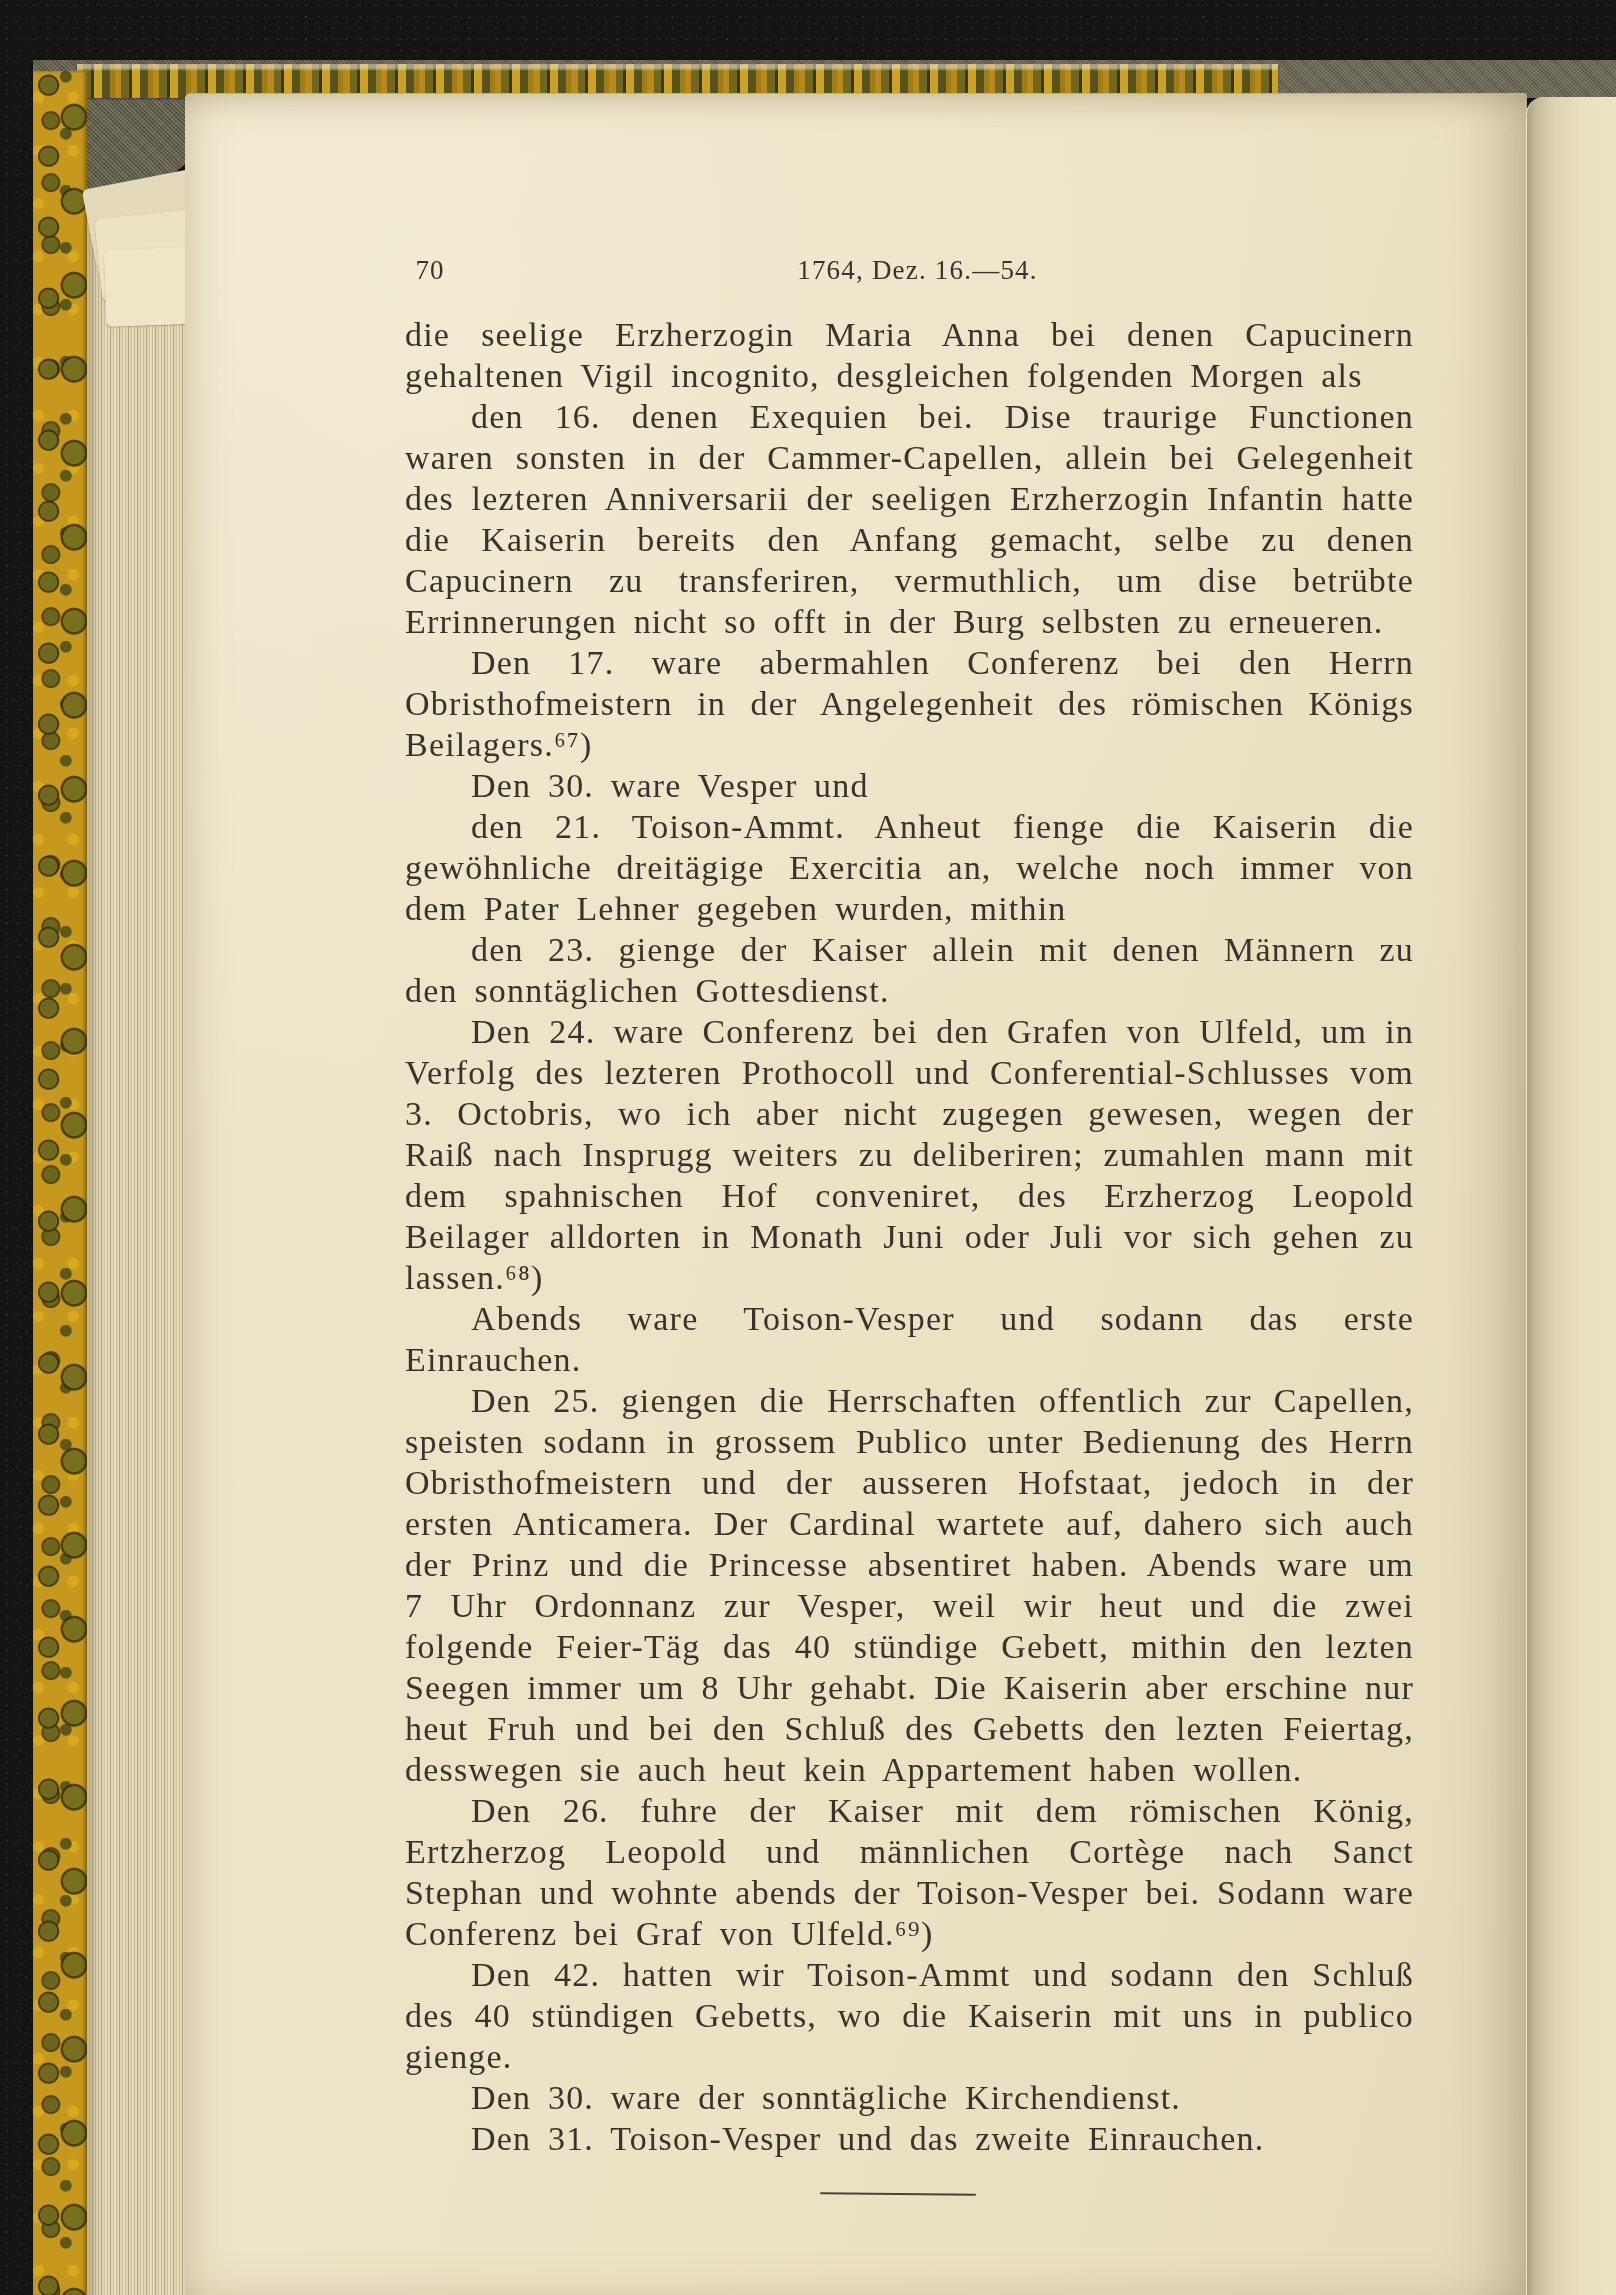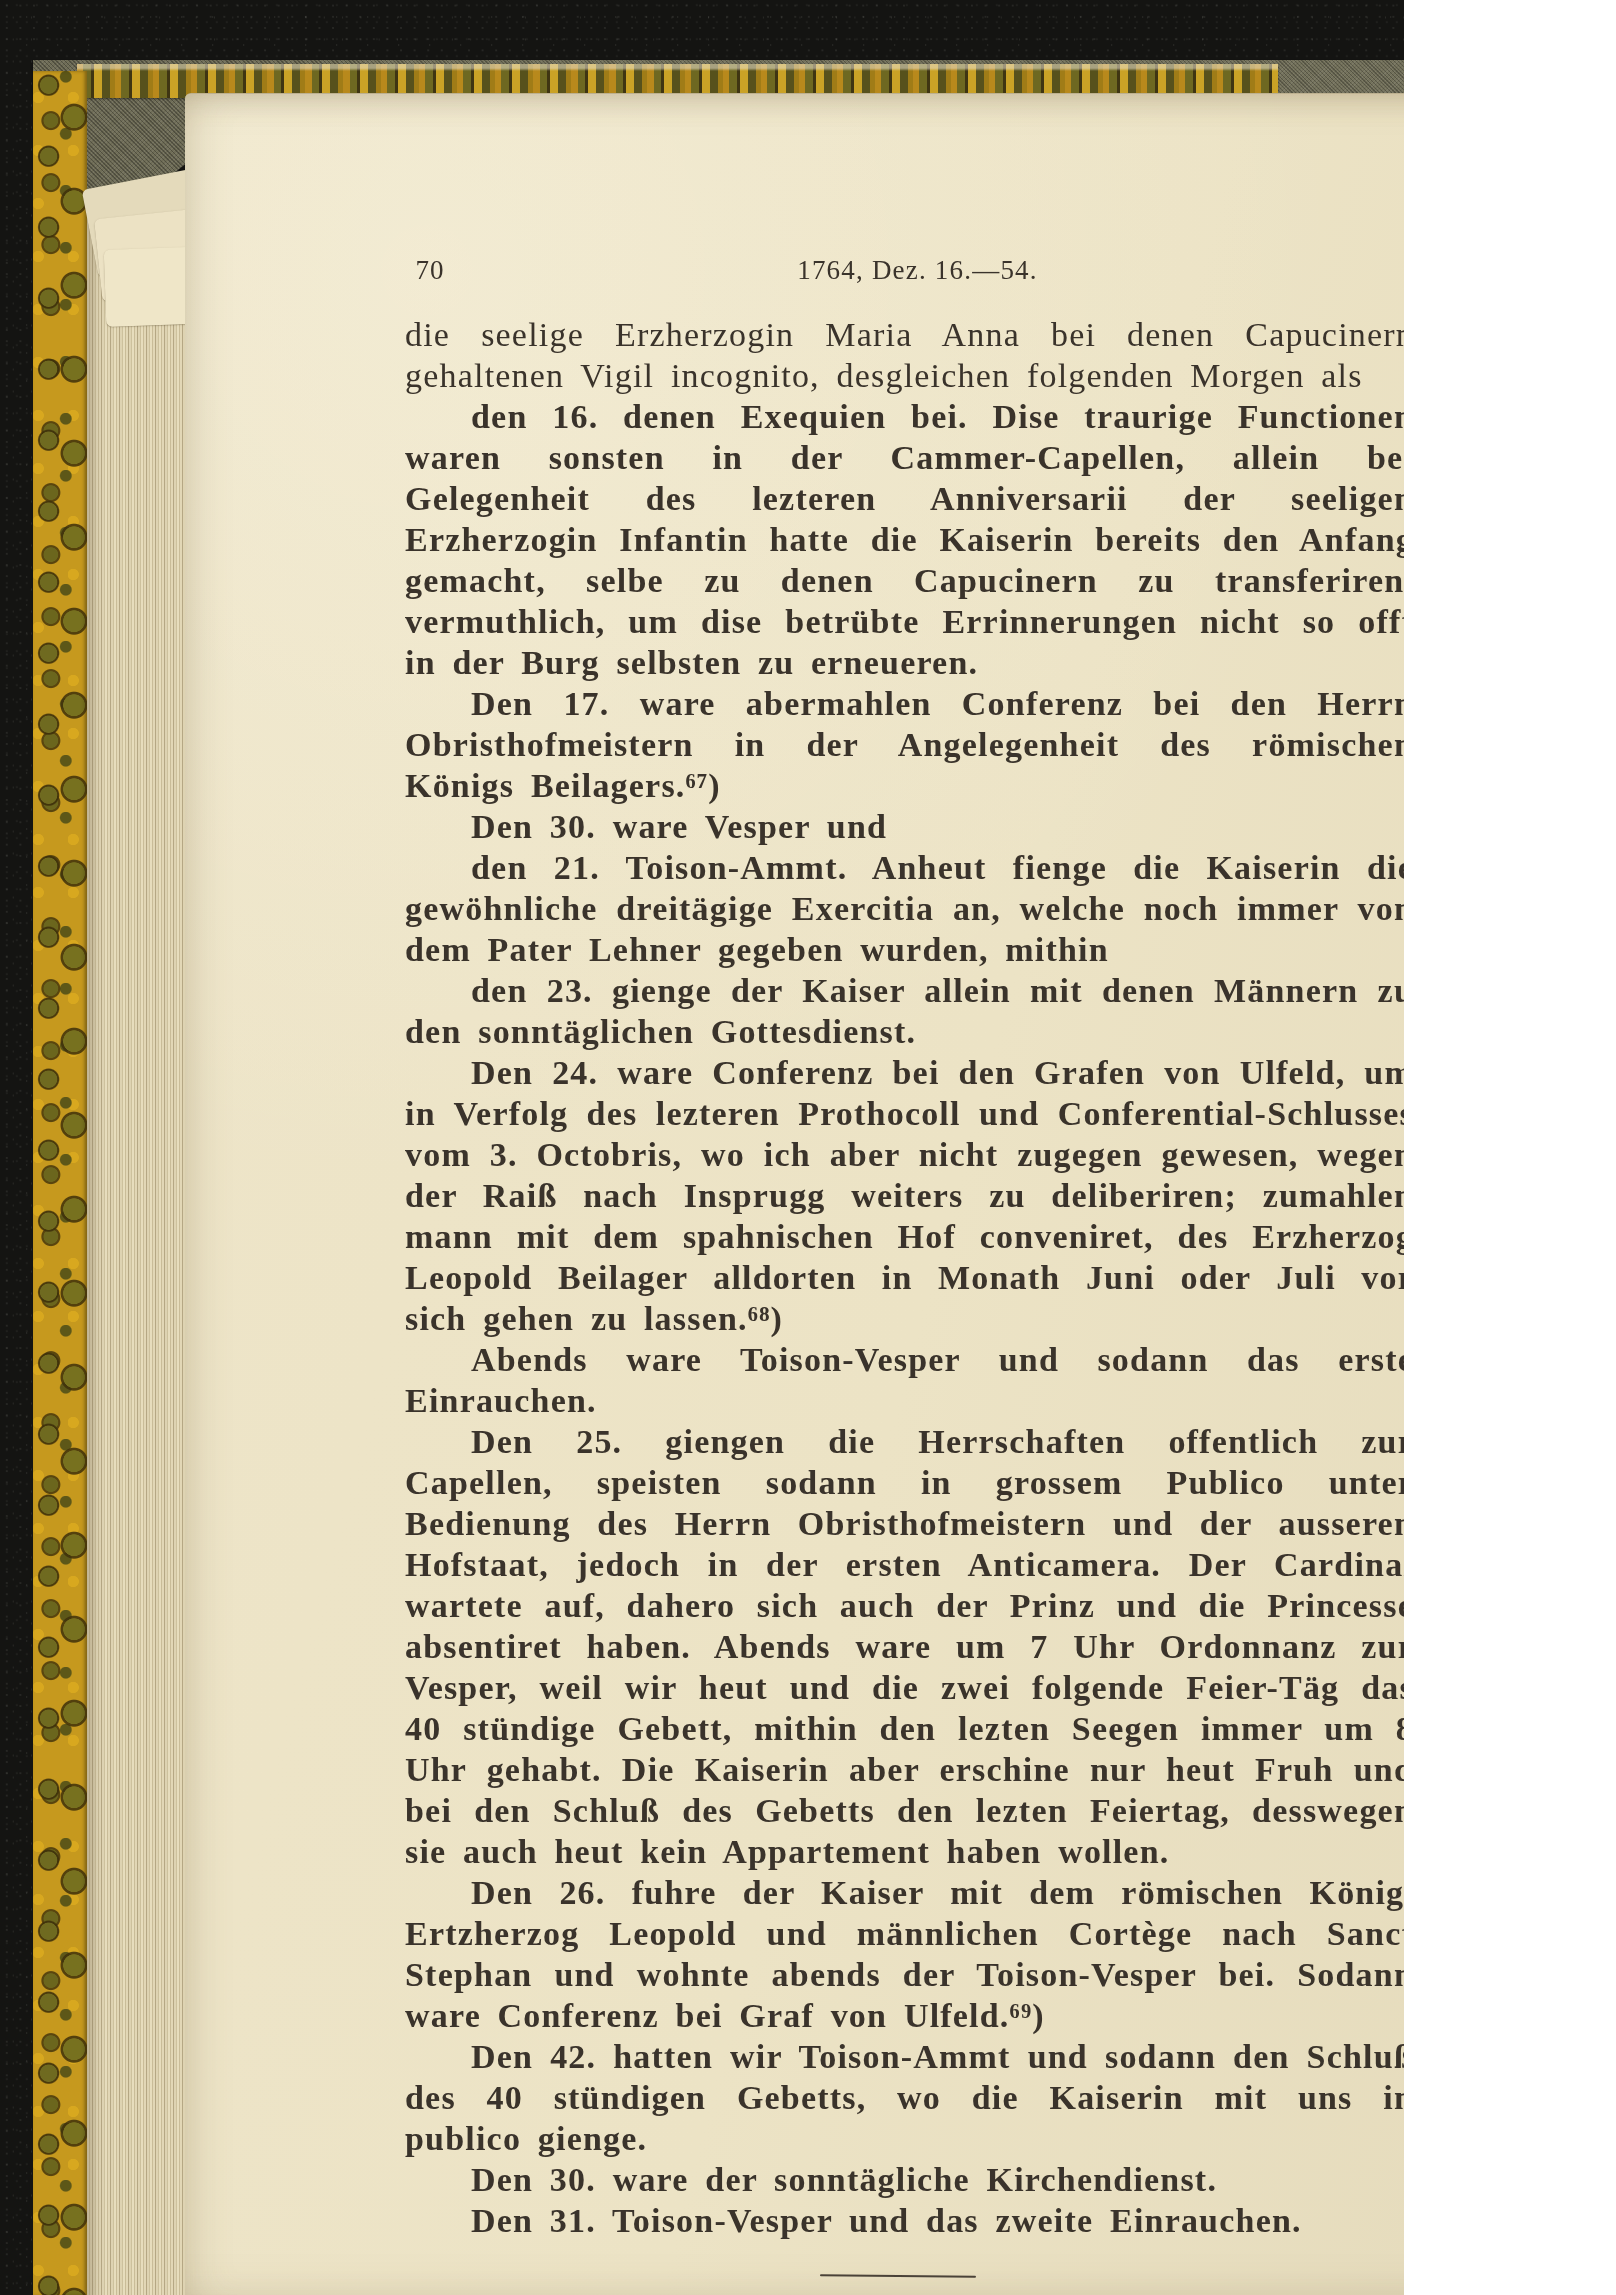--- a/index.html
+++ b/index.html
@@ -1,20 +1,20 @@
 <!DOCTYPE html>
 <html lang="de" style="font-size:9.5px"><head>
 <meta charset="utf-8">
 <style>
   * { margin: 0; padding: 0; box-sizing: border-box; }
   html, body { width: 1616px; height: 2295px; }
   body { font-family: "Liberation Serif", "DejaVu Serif", serif; }
 
   .scene {
-    position: relative; width: 1404px; height: 2295px; overflow: hidden;
+    position: relative; width: 1616px; height: 2295px; overflow: hidden;
     background-color: #141412;
     background-image:
       radial-gradient(rgba(200,200,190,.20) 0.6px, transparent 0.9px),
       radial-gradient(rgba(150,150,142,.16) 0.6px, transparent 0.9px),
       radial-gradient(rgba(225,225,215,.10) 0.8px, transparent 1.1px),
       radial-gradient(rgba(120,120,112,.18) 0.6px, transparent 0.8px);
     background-size: 13.6px 11.2px, 18.3px 22px, 31px 28px, 10px 17px;
     background-position: 0 0, 4.1px 6.5px, 11.2px 3px, 1.8px 13.6px;
   }
 
@@ -116,21 +116,21 @@
     display: block; text-align: center;
     font-size: 27px; letter-spacing: 1.2px;
   }
 
   .text-block {
     position: absolute; top: 220px; left: 220px; width: 1009px;
     font-size: 34px; line-height: 41px; color: #3a332b;
     text-align: justify; letter-spacing: 1.2px; word-spacing: 7px;
   }
   .text-block p { margin: 0; }
-  .text-block p.indent { text-indent: 66px; font-weight: bold; }
+  .text-block p.indent { text-indent: 66px; }
 
   .end-rule {
     width: 156px; height: 2.4px; margin: 34px 0 0 415px;
     background: #4a4238; transform: rotate(0.5deg);
     border-radius: 1.2px;
   }
 </style>
 </head>
 <body>
 

